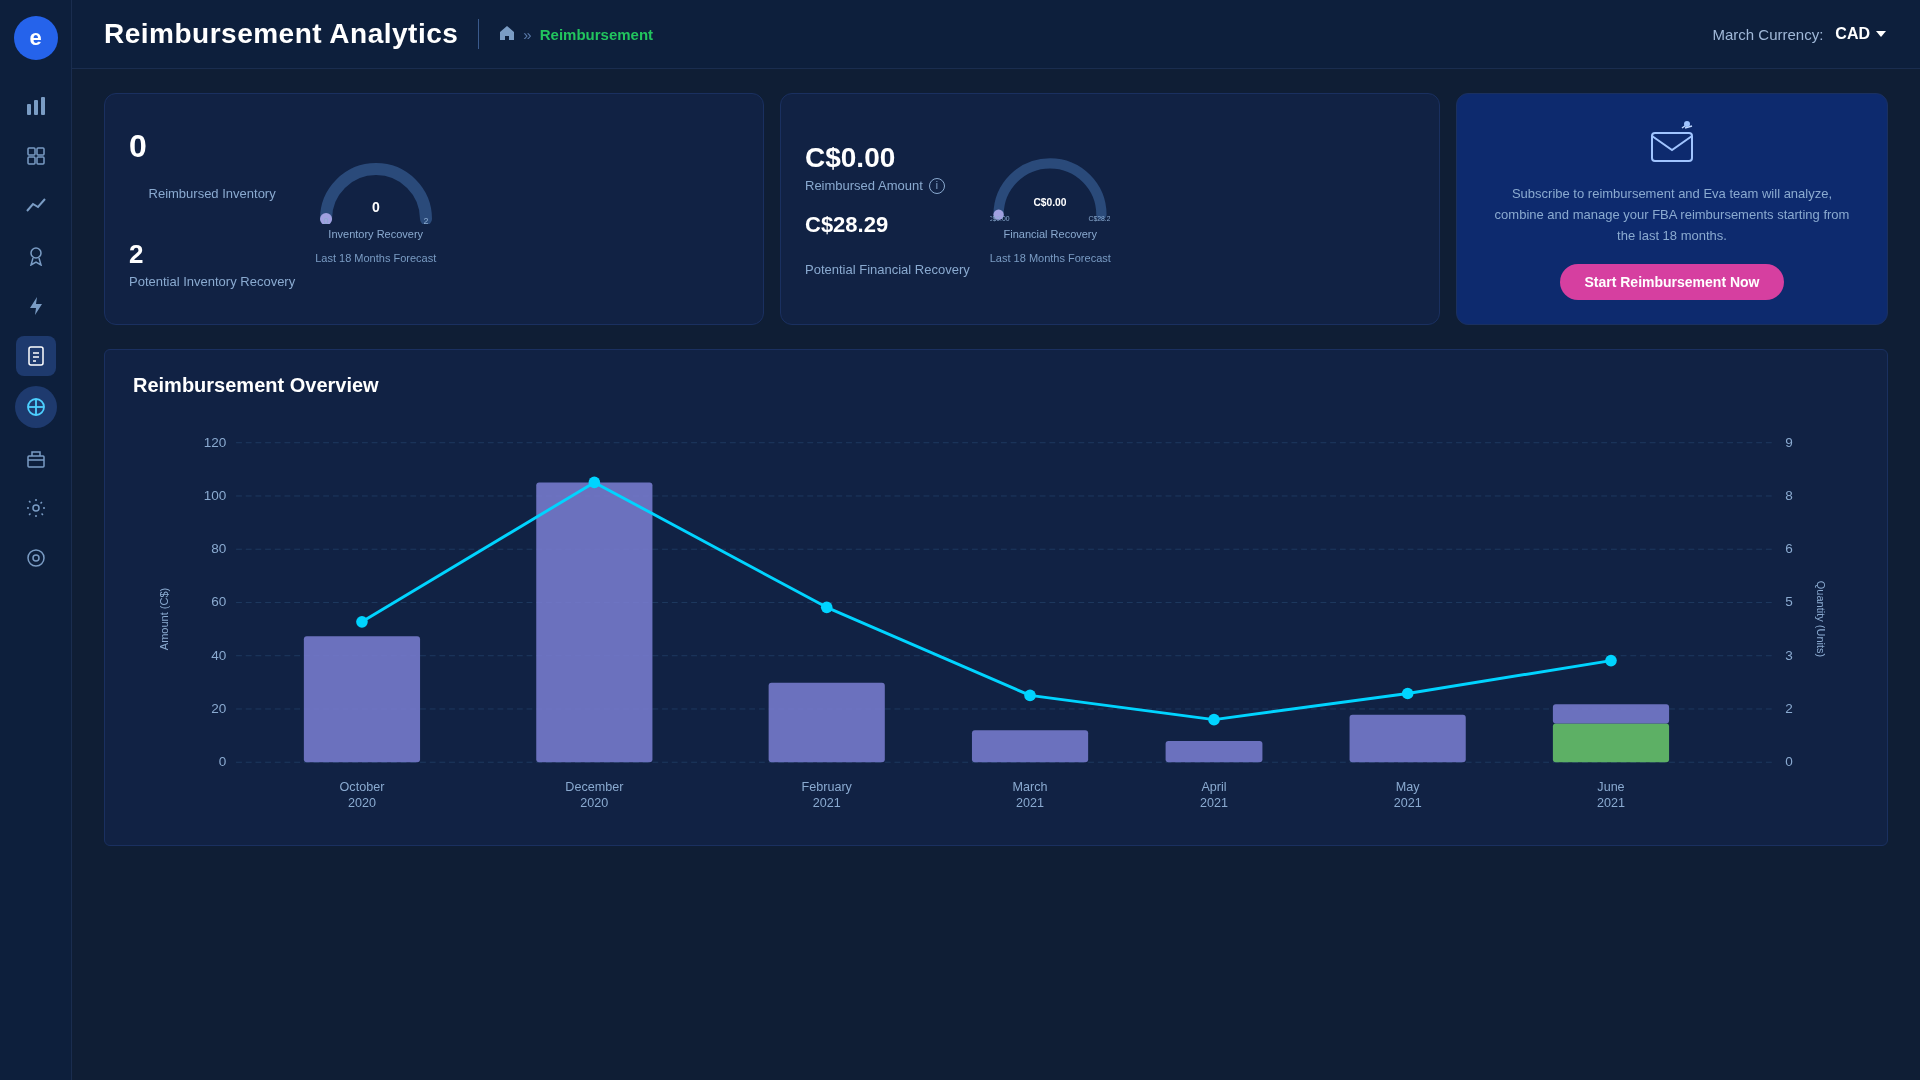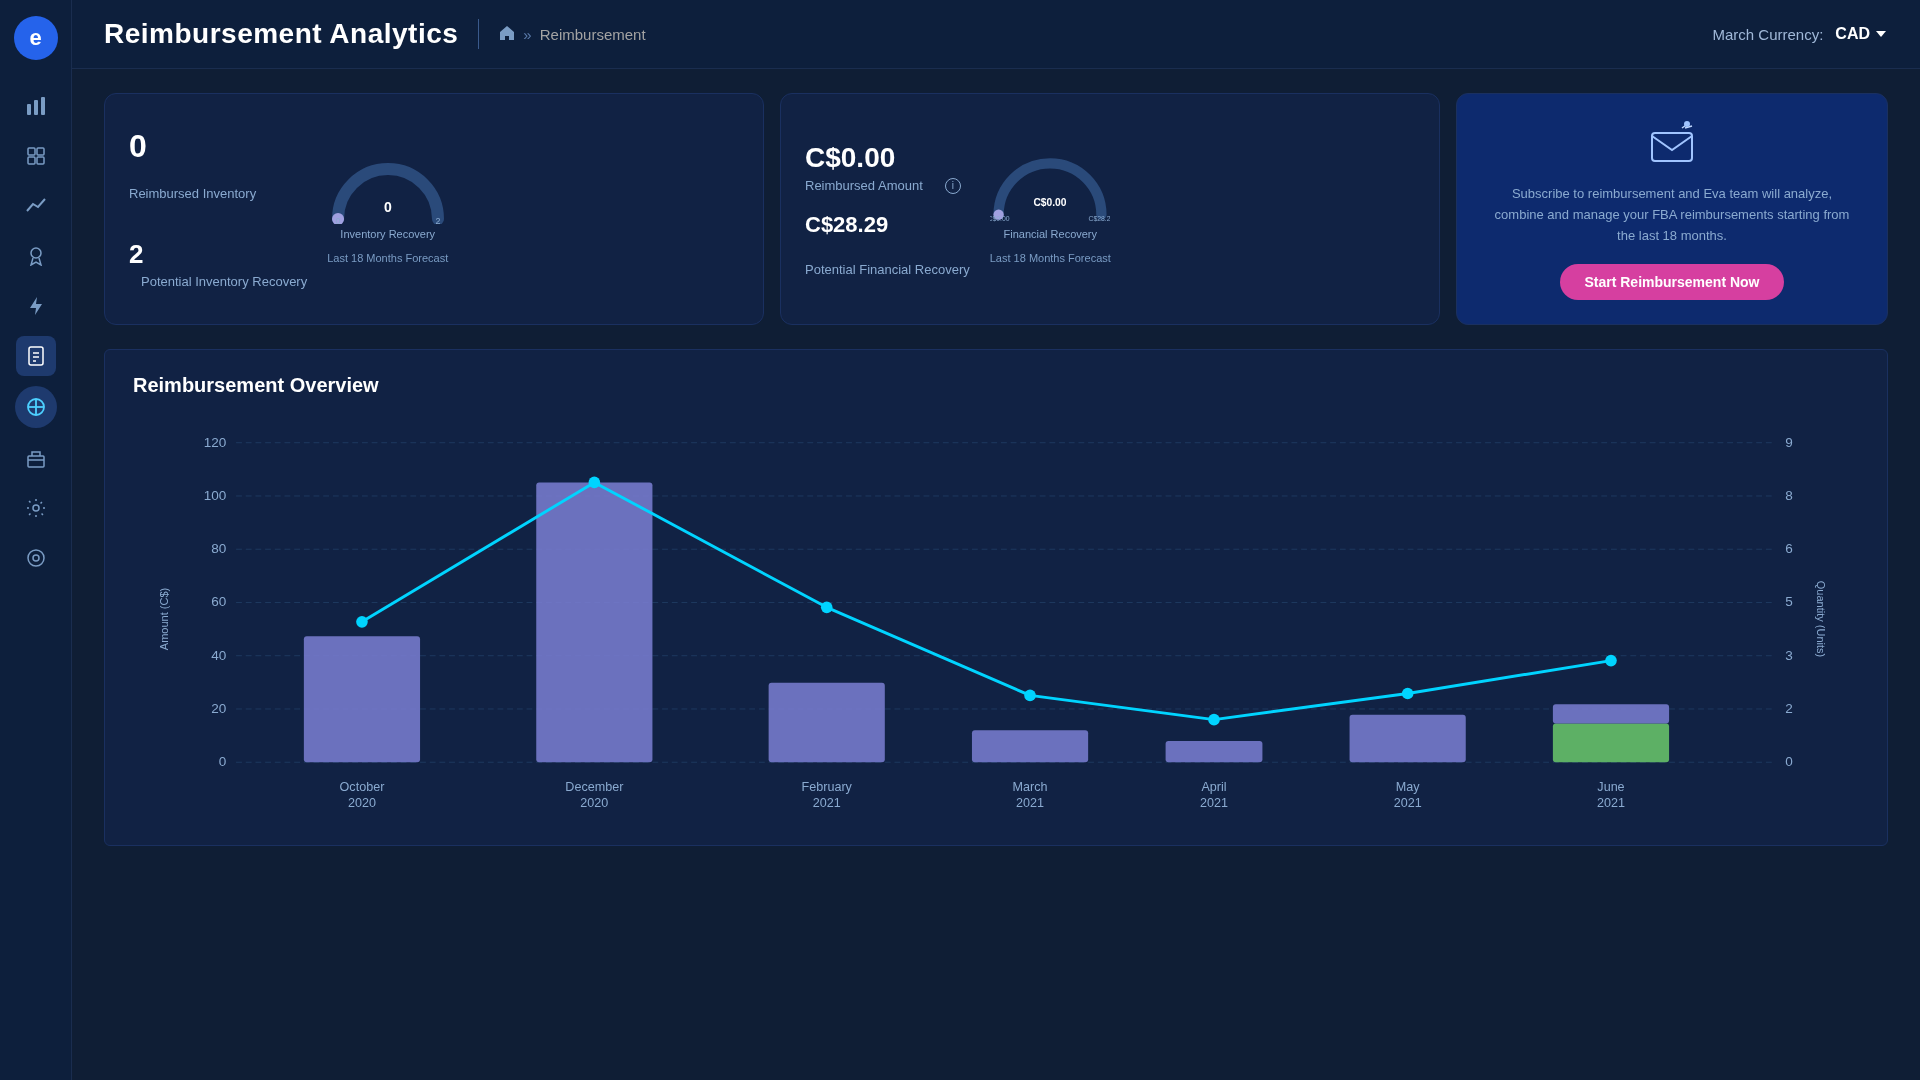--- a/index.html
+++ b/index.html
@@ -85,22 +85,22 @@
     }
     .breadcrumb {
       display: flex;
       align-items: center;
       gap: 8px;
       color: #7a9cc4;
       font-size: 15px;
     }
     .breadcrumb-arrow { color: #5a7aaa; }
     .breadcrumb-current {
-      color: #a3a3a3;
-      font-weight: 400;
+      color: #22c55e;
+      font-weight: 700;
     }
     .header-right {
       margin-left: auto;
       display: flex;
       align-items: center;
       gap: 12px;
     }
     .currency-label {
       color: #a0b8d8;
       font-size: 15px;
@@ -160,32 +160,32 @@
     .stat-number {
       font-size: 32px;
       font-weight: 700;
       color: #fff;
       line-height: 1;
     }
     .stat-label {
       font-size: 13px;
       color: #8aaad0;
       margin-top: 24px;
+      text-align: center;
     }
     .stat-sub-number {
       font-size: 26px;
       font-weight: 700;
       color: #fff;
       margin-top: 18px;
     }
     .stat-sub-label {
       font-size: 13px;
       color: #8aaad0;
       margin-top: 4px;
-      margin-left: 12px;
     }
 
     
     .gauge-wrap {
       display: flex;
       flex-direction: column;
       align-items: center;
       flex-shrink: 0;
     }
     .gauge-svg {
@@ -217,21 +217,21 @@
     .amount-value {
       font-size: 28px;
       font-weight: 700;
       color: #fff;
     }
     .amount-label {
       font-size: 13px;
       color: #8aaad0;
       display: flex;
       align-items: center;
-      gap: 22px;
+      gap: 6px;
       margin-top: 4px;
     }
     .info-icon {
       width: 16px;
       height: 16px;
       border: 1.5px solid #8aaad0;
       border-radius: 50%;
       display: inline-flex;
       align-items: center;
       justify-content: center;

